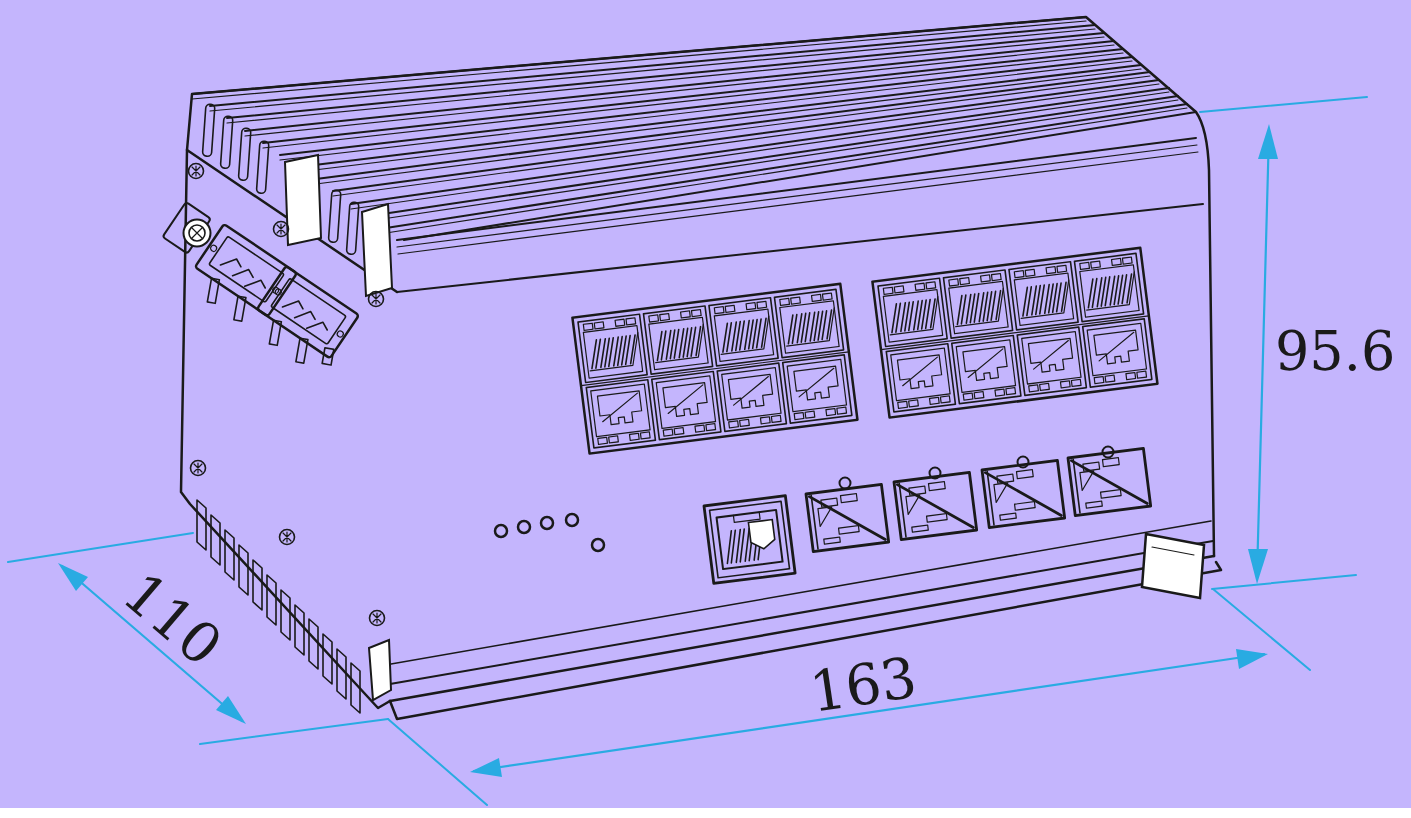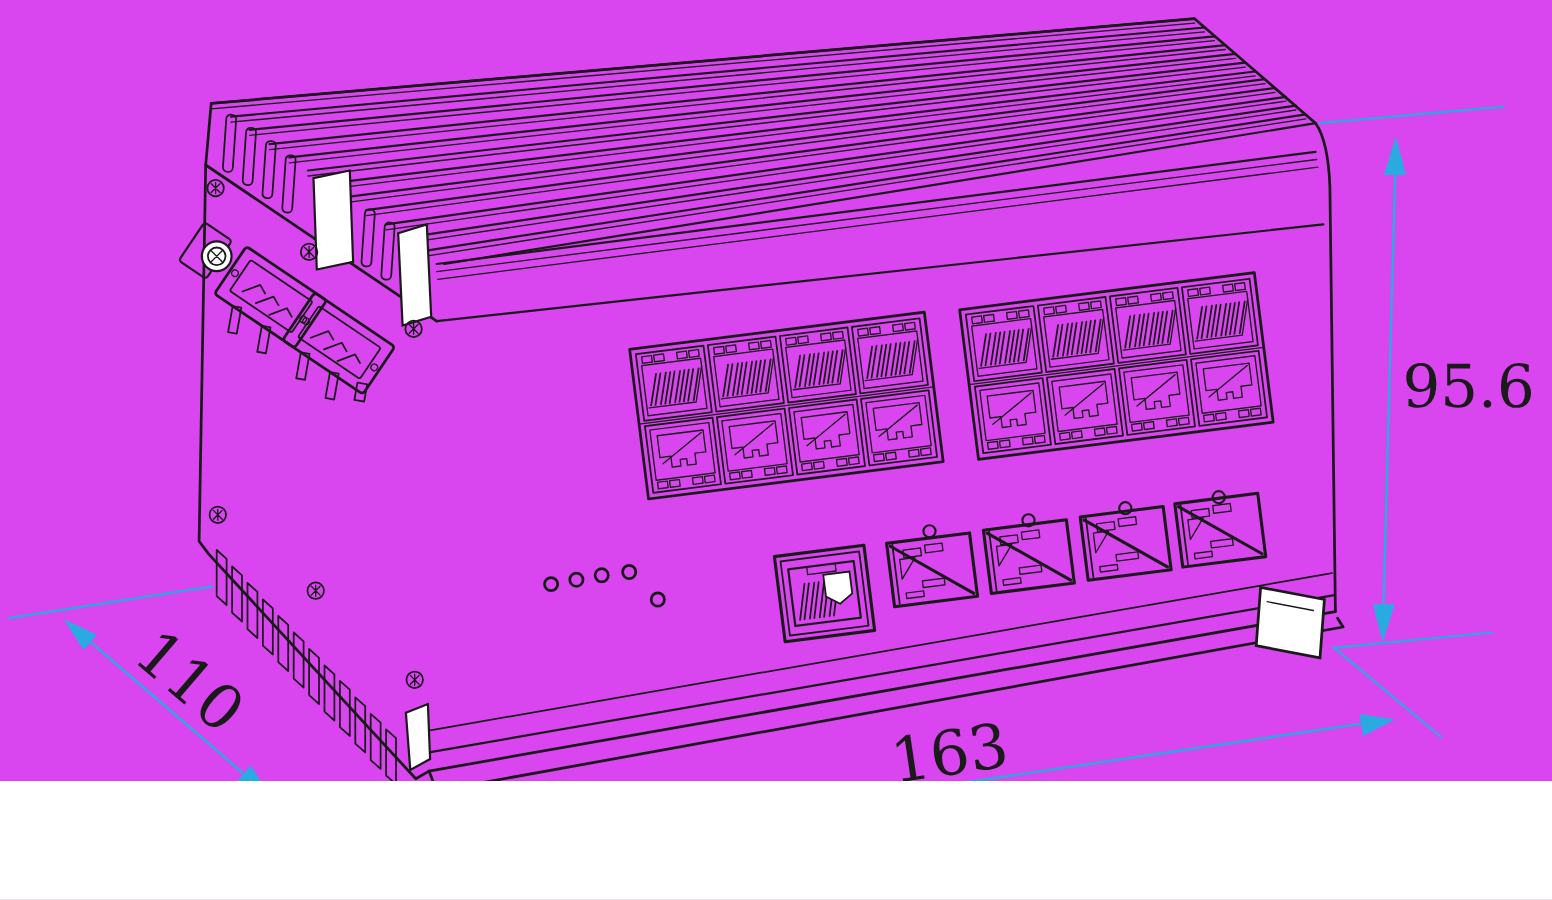--- a/index.html
+++ b/index.html
@@ -1,16 +1,16 @@
 <!DOCTYPE html>
 <html><head>
 <meta charset="utf-8">
 <style>
   html,body{margin:0;padding:0;background:#ffffff;}
-  .frame{position:relative;width:1411px;height:710px;background:#d946ef;overflow:hidden;
+  .frame{position:relative;width:1411px;height:808px;background:#c4b5fd;overflow:hidden;
          font-family:"DejaVu Serif", "Liberation Serif", serif;}
   svg{display:block}
   
   .ln{stroke:#1a1a1a;fill:none;stroke-linecap:round;stroke-linejoin:round;}
   .w1{stroke-width:1.2}.w15{stroke-width:1.6}.w2{stroke-width:2}.w25{stroke-width:2.5}.w3{stroke-width:2.8}
   .whitefill{fill:#ffffff;stroke:#1a1a1a;}
   .dim{stroke:#29abe2;fill:none;stroke-width:2.2;stroke-linecap:round;}
   .dimthin{stroke:#29abe2;fill:none;stroke-width:2;stroke-linecap:round;}
   .dimhead{fill:#29abe2;stroke:none;}
   .dimtext{fill:#1a1a1a;font-family:"DejaVu Serif","Liberation Serif",serif;}

